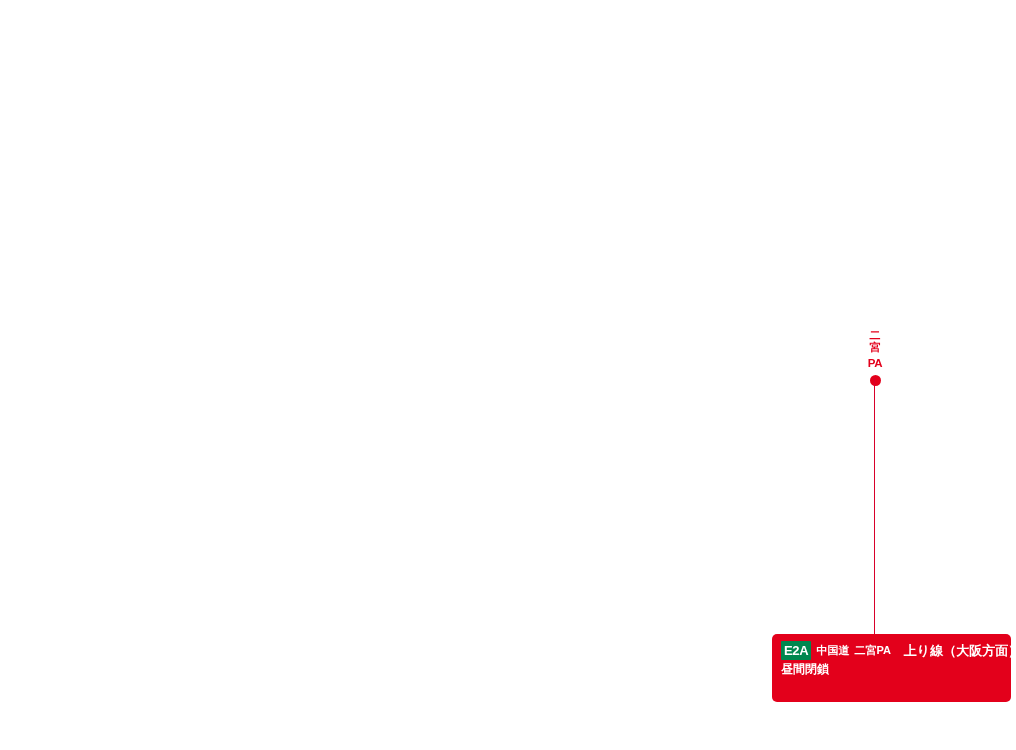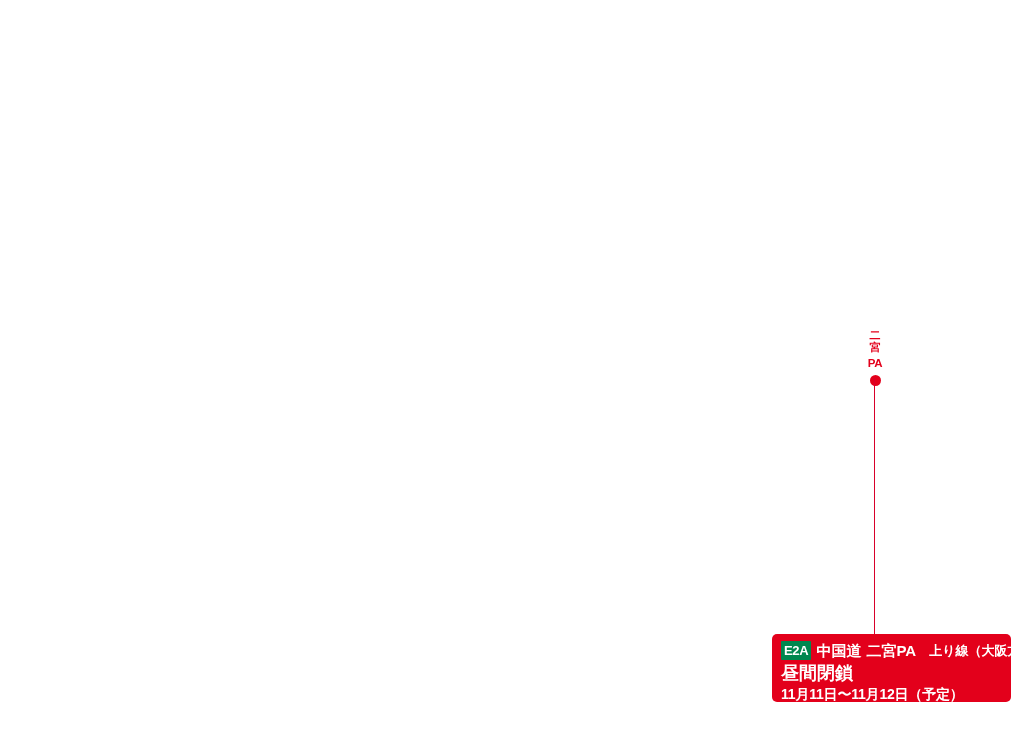--- a/index.html
+++ b/index.html
@@ -118,38 +118,38 @@
     font-weight: 700;
     line-height: 1;
     padding: 3px 3px 3px 3px;
     margin-right: 5px;
     letter-spacing: -0.3px;
     border-radius: 1px;
   }
 
   .callout-road,
   .callout-facility {
-    font-size: 15px;
+    font-size: 11px;
     font-weight: 700;
     line-height: 1.2;
   }
 
   .callout-road {
     margin-right: 5px;
   }
 
   .callout-direction {
     font-size: 13px;
     font-weight: 700;
     line-height: 1.2;
     margin-left: 13px;
   }
 
   .callout-status {
-    font-size: 18px;
+    font-size: 12px;
     font-weight: 700;
     line-height: 1.35;
     display: block;
   }
 
   .callout-period {
     font-size: 14px;
     font-weight: 700;
     line-height: 1.3;
     display: block;
@@ -177,17 +177,16 @@
   <div class="callout-box">
 
     <div class="callout-line callout-line-1">
       <span class="route-badge">E2A</span>
       <span class="callout-road">中国道</span>
       <span class="callout-facility">二宮PA</span>
       <span class="callout-direction">上り線（大阪方面）</span>
     </div>
 
     <span class="callout-status">昼間閉鎖</span>
-    <span class="callout-period">11月11日〜11月12日（予定）</span>
 
   </div>
 
 </div>
 
 </body></html>

